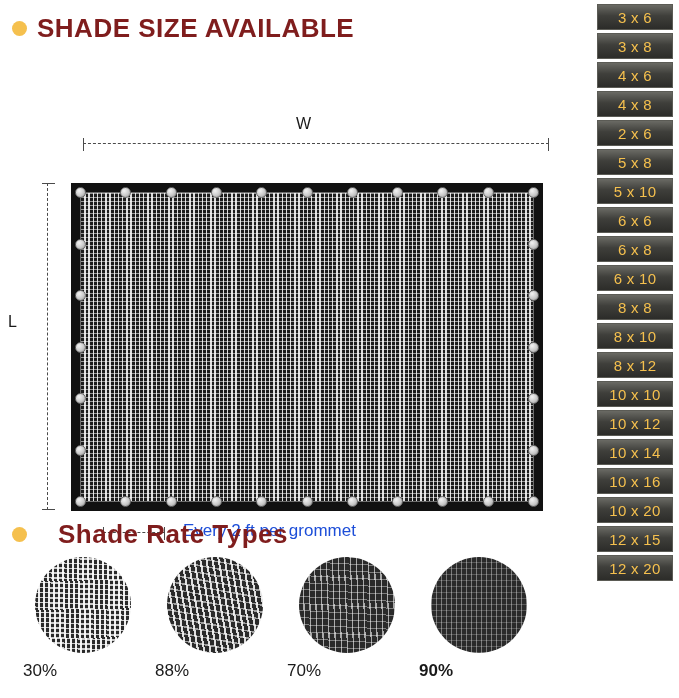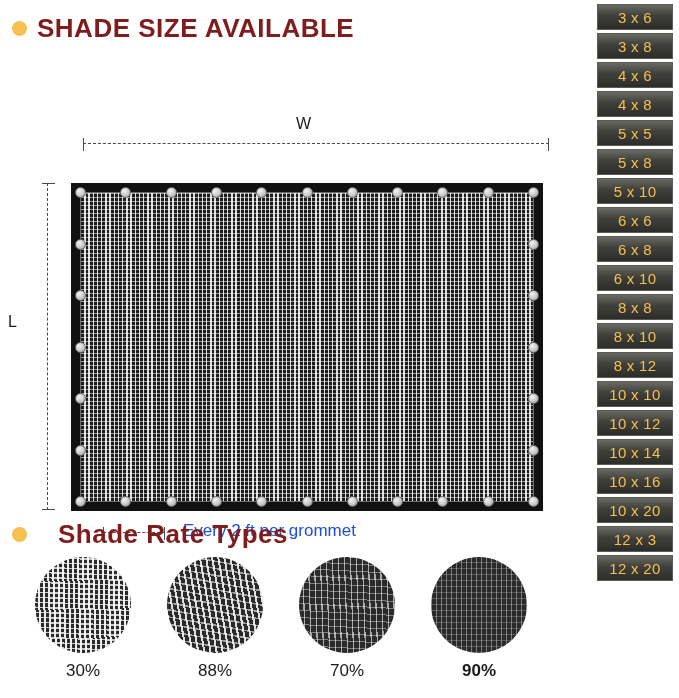--- a/index.html
+++ b/index.html
@@ -185,21 +185,21 @@
   #shade-rates {
     position: absolute;
     left: 0;
     top: 557px;
     width: 597px;
     height: 141px;
   }
   .rate-item {
     position: absolute;
     width: 120px;
-    text-align: center;
+    text-align: left;
   }
   .rate-circle {
     width: 96px;
     height: 96px;
     border-radius: 50%;
     margin: 0 auto;
     background-color: #2a2a2a;
   }
   .rate-label {
     margin-top: 8px;
@@ -339,29 +339,29 @@
         <div class="rate-label">90%</div>
       </div>
     </div>
 </div>
 
 <div id="size-list">
     <div class="size-chip">3 x 6</div>
     <div class="size-chip">3 x 8</div>
     <div class="size-chip">4 x 6</div>
     <div class="size-chip">4 x 8</div>
-    <div class="size-chip">5 x 5</div>
+    <div class="size-chip">2 x 6</div>
     <div class="size-chip">5 x 8</div>
     <div class="size-chip">5 x 10</div>
     <div class="size-chip">6 x 6</div>
     <div class="size-chip">6 x 8</div>
     <div class="size-chip">6 x 10</div>
     <div class="size-chip">8 x 8</div>
     <div class="size-chip">8 x 10</div>
     <div class="size-chip">8 x 12</div>
     <div class="size-chip">10 x 10</div>
     <div class="size-chip">10 x 12</div>
     <div class="size-chip">10 x 14</div>
     <div class="size-chip">10 x 16</div>
     <div class="size-chip">10 x 20</div>
-    <div class="size-chip">12 x 3</div>
+    <div class="size-chip">12 x 15</div>
     <div class="size-chip">12 x 20</div>
   </div>
 
 </body></html>

